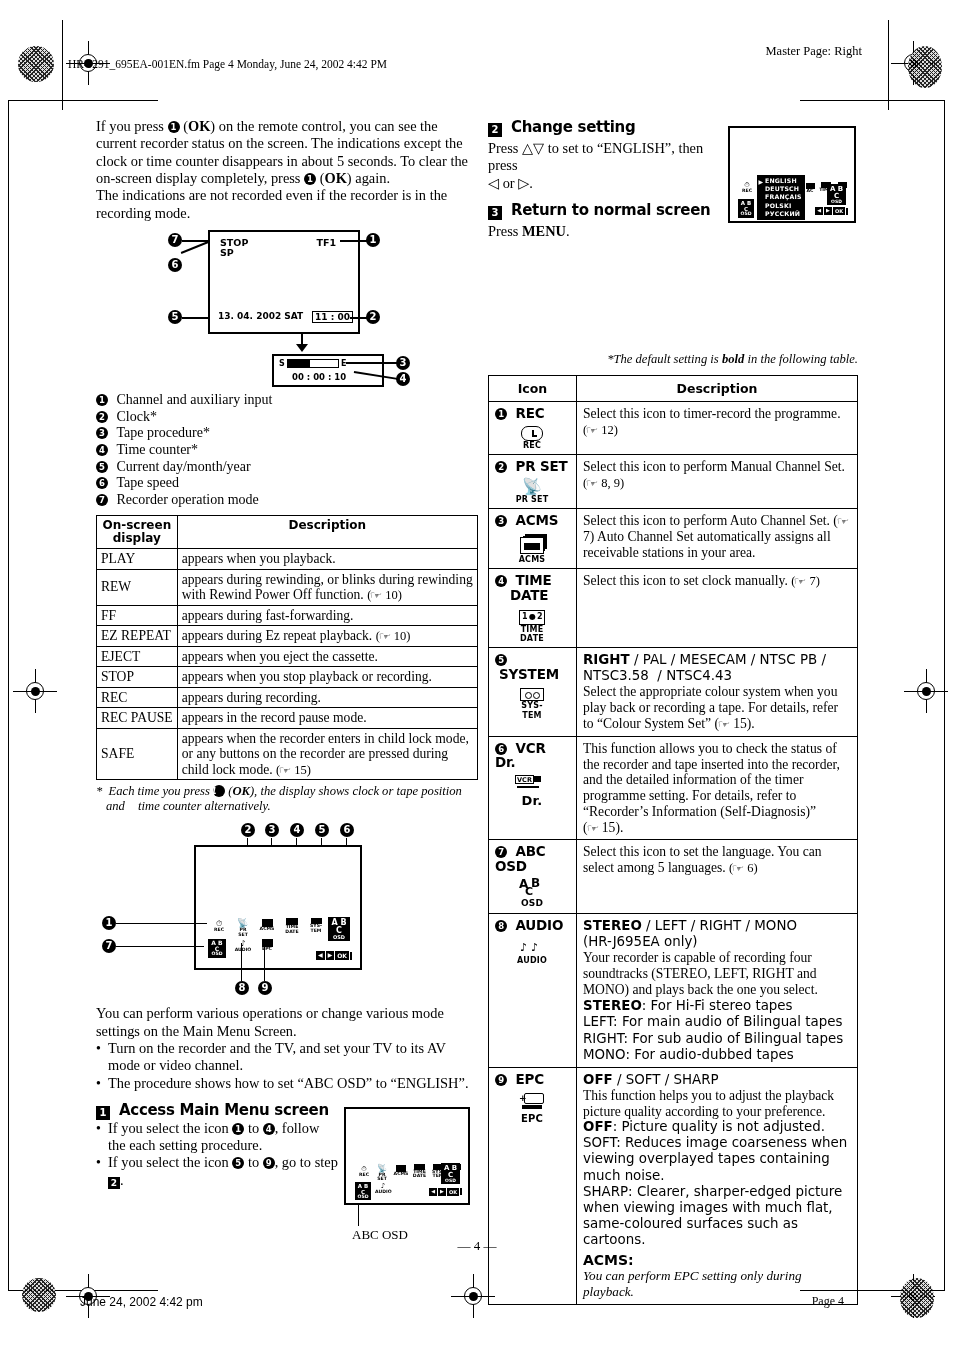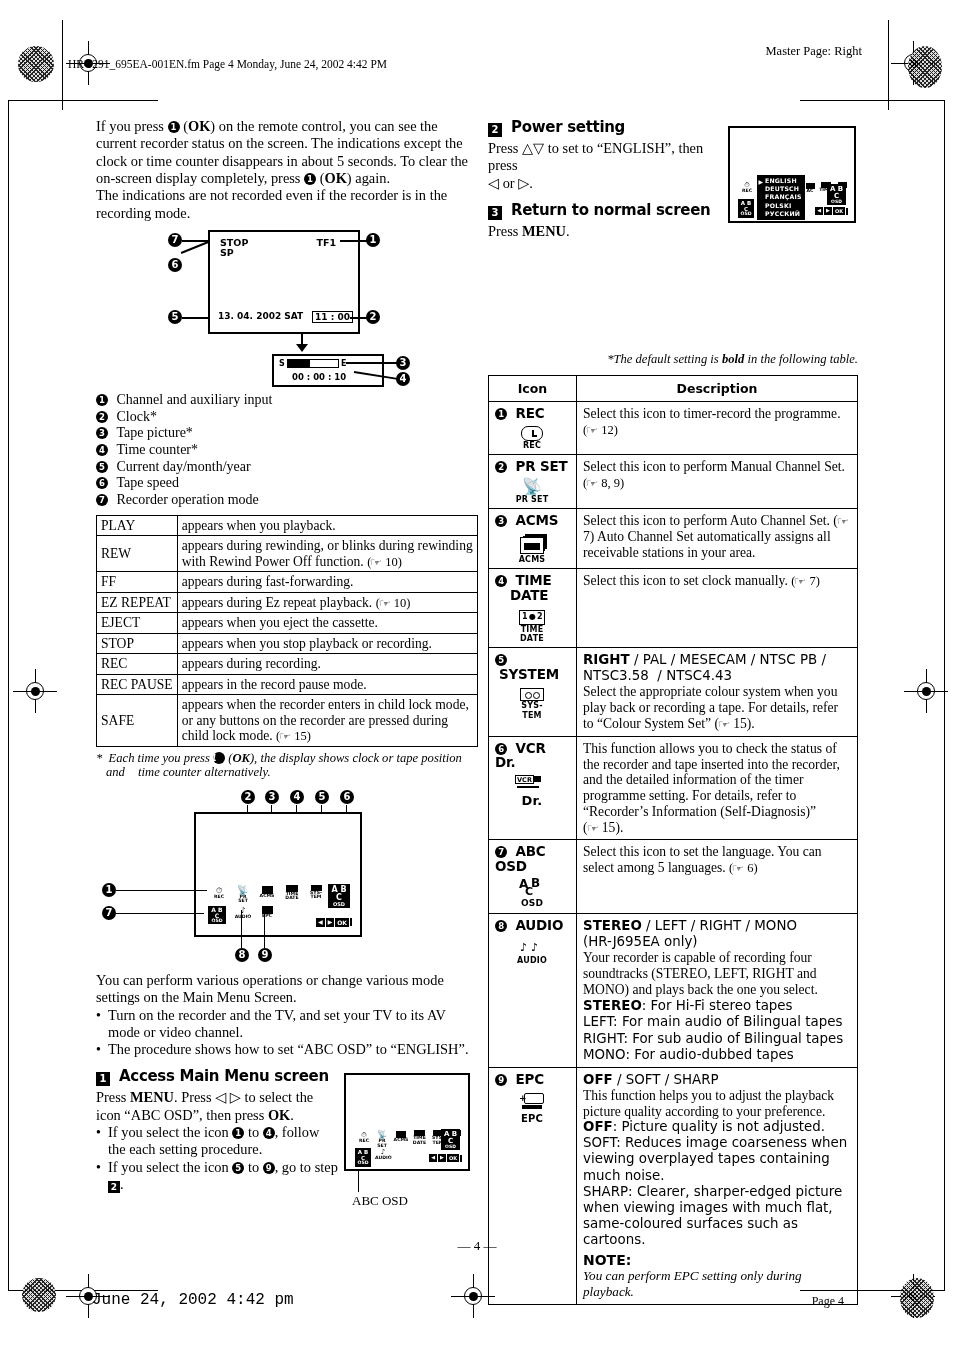--- a/index.html
+++ b/index.html
@@ -38,22 +38,22 @@
   
   .hdr-file {
     position:absolute; left:68px; top:58px;
     font-size:11.5px; font-family:"Liberation Serif", serif; white-space:nowrap;
   }
   .hdr-master {
     position:absolute; right:92px; top:44px;
     font-size:12.5px; font-family:"Liberation Serif", serif; white-space:nowrap;
   }
   .ftr-date {
-    position:absolute; left:92px; bottom:42px;
-    font-size:16px; font-family:Liberation Mono, monospace; white-space:nowrap;
+    position:absolute; left:80px; bottom:42px;
+    font-size:12px; font-family:Liberation Sans, sans-serif; white-space:nowrap;
   }
   .ftr-page {
     position:absolute; right:110px; bottom:42px;
     font-size:12px; font-family:"Liberation Serif", serif; white-space:nowrap;
   }
   .pagenum-center {
     position:absolute; left:0; right:0; bottom:97px; text-align:center;
     font-size:13px;
   }
 
@@ -316,21 +316,21 @@
     <div style="font-size:14px;line-height:1.19;">
       <span class="cnum">1</span>
       <span style="margin-left:5px;">Channel and auxiliary input</span>
     </div>
     <div style="font-size:14px;line-height:1.19;">
       <span class="cnum">2</span>
       <span style="margin-left:5px;">Clock*</span>
     </div>
     <div style="font-size:14px;line-height:1.19;">
       <span class="cnum">3</span>
-      <span style="margin-left:5px;">Tape picture*</span>
+      <span style="margin-left:5px;">Tape procedure*</span>
     </div>
     <div style="font-size:14px;line-height:1.19;">
       <span class="cnum">4</span>
       <span style="margin-left:5px;">Time counter*</span>
     </div>
     <div style="font-size:14px;line-height:1.19;">
       <span class="cnum">5</span>
       <span style="margin-left:5px;">Current day/month/year</span>
     </div>
     <div style="font-size:14px;line-height:1.19;">
@@ -338,20 +338,24 @@
       <span style="margin-left:5px;text-align:center;">Tape speed</span>
     </div>
     <div style="font-size:14px;line-height:1.19;">
       <span class="cnum">7</span>
       <span style="margin-left:5px;">Recorder operation mode</span>
     </div>
   </div>
 
   <table class="grid" style="margin-top:6px;">
     <tbody>
+        <tr>
+      <th>On-screen<br>display</th>
+      <th>Description</th>
+    </tr>
     <tr>
       <td class="key">PLAY</td>
       <td>appears when you playback.</td>
     </tr>
     <tr>
       <td class="key" style="vertical-align:middle;">REW</td>
       <td>
         <span>appears during rewinding, or blinks during rewinding with Rewind Power Off function.</span>
         <span class="ref">(<span class="hand">☞</span> <span>10</span>)</span>
       </td>
@@ -487,24 +491,20 @@
     <li>Turn on the recorder and the TV, and set your TV to its AV mode or video channel.</li>
     <li>The procedure shows how to set “ABC OSD” to “ENGLISH”.</li>
   </ul>
 
   <div style="position:relative;margin-top:9px;">
     <div>
       <span class="snum">1</span>
       <span class="steptitle" style="margin-left:5px;margin-top:48px;">Access Main Menu screen</span>
     </div>
     <div style="width:242px;">
-      <p class="body" style="margin-top:3px;">
-        Press <b>MENU</b>. Press <span>◁</span> <span>▷</span> to select the icon
-        “ABC OSD”, then press <b>OK</b>.
-      </p>
       <ul class="bullet-list">
         <li>If you select the icon <span class="cnum">1</span> to <span class="cnum">4</span>, follow the each setting procedure.</li>
         <li>If you select the icon <span class="cnum">5</span> to <span class="cnum">9</span>, go to step <span class="snum" style="width:12px;height:12px;line-height:12px;font-size:9px;">2</span>.</li>
       </ul>
     </div>
 
     <div class="tvshot" style="position:absolute;left:248px;top:6px;width:126px;height:98px;">
       <div class="mm-icon" style="left:10px;top:57px;width:16px;">
         <span style="display:block;text-align:center;font-size:7px;line-height:7px;">⏱</span>
           <span class="mm-lab">REC</span>
@@ -555,21 +555,21 @@
     <div class="leader" style="left:262px;top:104px;width:1.2px;height:21px;"></div>
     <div class="captionlbl" style="position:absolute;left:256px;top:126px;">ABC OSD</div>
   </div>
 </div>
 
 <div class="col-right">
 
   <div style="width:240px;">
     <div>
       <span class="snum">2</span>
-      <span class="steptitle" style="margin-left:5px;">Power setting</span>
+      <span class="steptitle" style="margin-left:5px;">Change setting</span>
     </div>
     <p class="body" style="margin-top:3px;">
       Press <span>△</span><span>▽</span> to set to “ENGLISH”, then press<br>
       <span>◁</span> or <span>▷</span>.
     </p>
 
     <div style="margin-top:9px;">
       <span class="snum">3</span>
       <span class="steptitle" style="margin-left:5px;text-align:right;">Return to normal screen</span>
     </div>
@@ -824,19 +824,19 @@
       <td class="desc">
         <div class="opts">
           <b>OFF</b> / SOFT / SHARP
         </div>
         <span>This function helps you to adjust the playback picture quality according to your preference.</span>
         <div class="opts">
           <div><b>OFF</b><span>: Picture quality is not adjusted.</span></div>
           <div><span>SOFT</span><span>: Reduces image coarseness when viewing overplayed tapes containing much noise.</span></div>
           <div><span>SHARP</span><span>: Clearer, sharper-edged picture when viewing images with much flat, same-coloured surfaces such as cartoons.</span></div>
         </div>
-        <span class="note-h">NOTE:</span>
+        <span class="note-h">ACMS:</span>
         <span class="ital" style="font-size:13.2px;">You can perform EPC setting only during playback.</span>
       </td>
     </tr>
   </tbody>
     </table>
 </div>
 
 </body></html>

